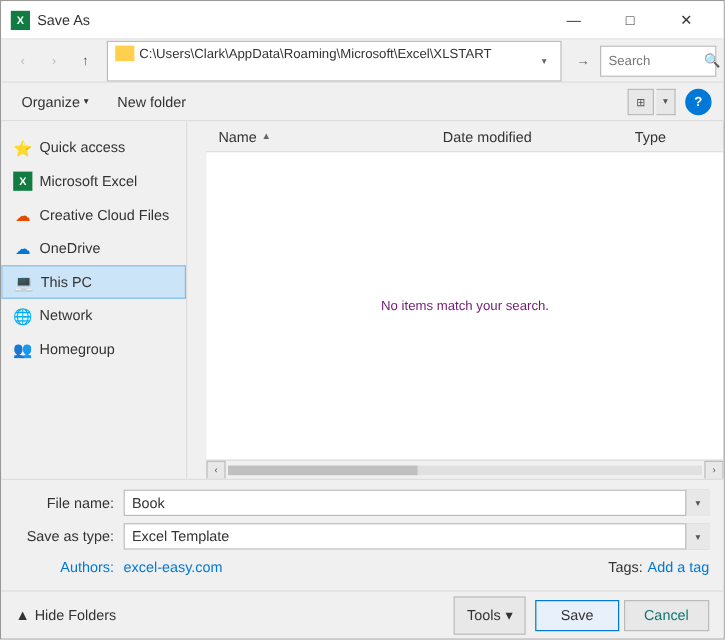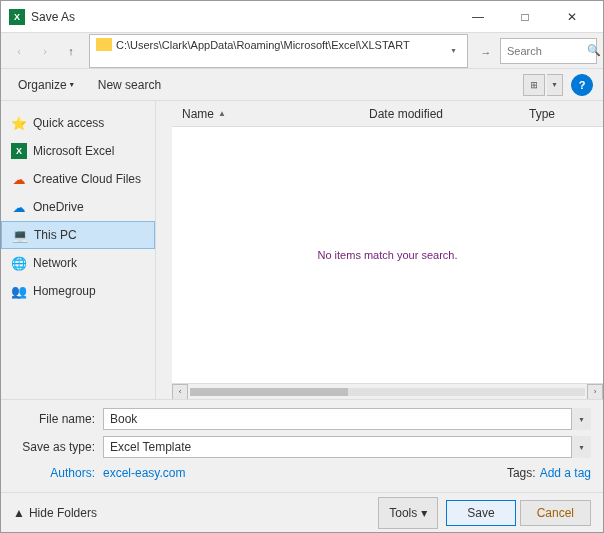--- a/index.html
+++ b/index.html
@@ -404,21 +404,21 @@
       color: #333;
       margin-left: 8px;
     }
     .cancel-btn {
       height: 26px;
       padding: 0 16px;
       border: 1px solid #bbb;
       background: #e8e8e8;
       cursor: pointer;
       font-size: 12px;
-      color: #a16207;
+      color: #0f766e;
       margin-left: 4px;
     }
 
     
     .icon-quick-access { color: #ffa500; }
     .icon-creative-cloud { color: #e34a00; }
     .icon-onedrive { color: #0078d7; }
     .icon-this-pc { color: #666; }
     .icon-network { color: #0066cc; }
     .icon-homegroup { color: #4caf50; }
@@ -455,21 +455,21 @@
       <span class="search-icon-char">🔍</span>
     </div>
   </div>
 
   <div class="toolbar">
     <button class="toolbar-btn">
       <span>Organize</span>
       <span class="toolbar-chevron">▾</span>
     </button>
     <button class="new-folder-btn">
-      <span>New search</span>
+      <span>New folder</span>
     </button>
     <div class="toolbar-spacer"></div>
     <div class="view-btns">
       <div class="view-btn">⊞</div>
       <div class="view-dropdown">▾</div>
     </div>
     <button class="help-btn">?</button>
   </div>
 
   <div class="content-area">

